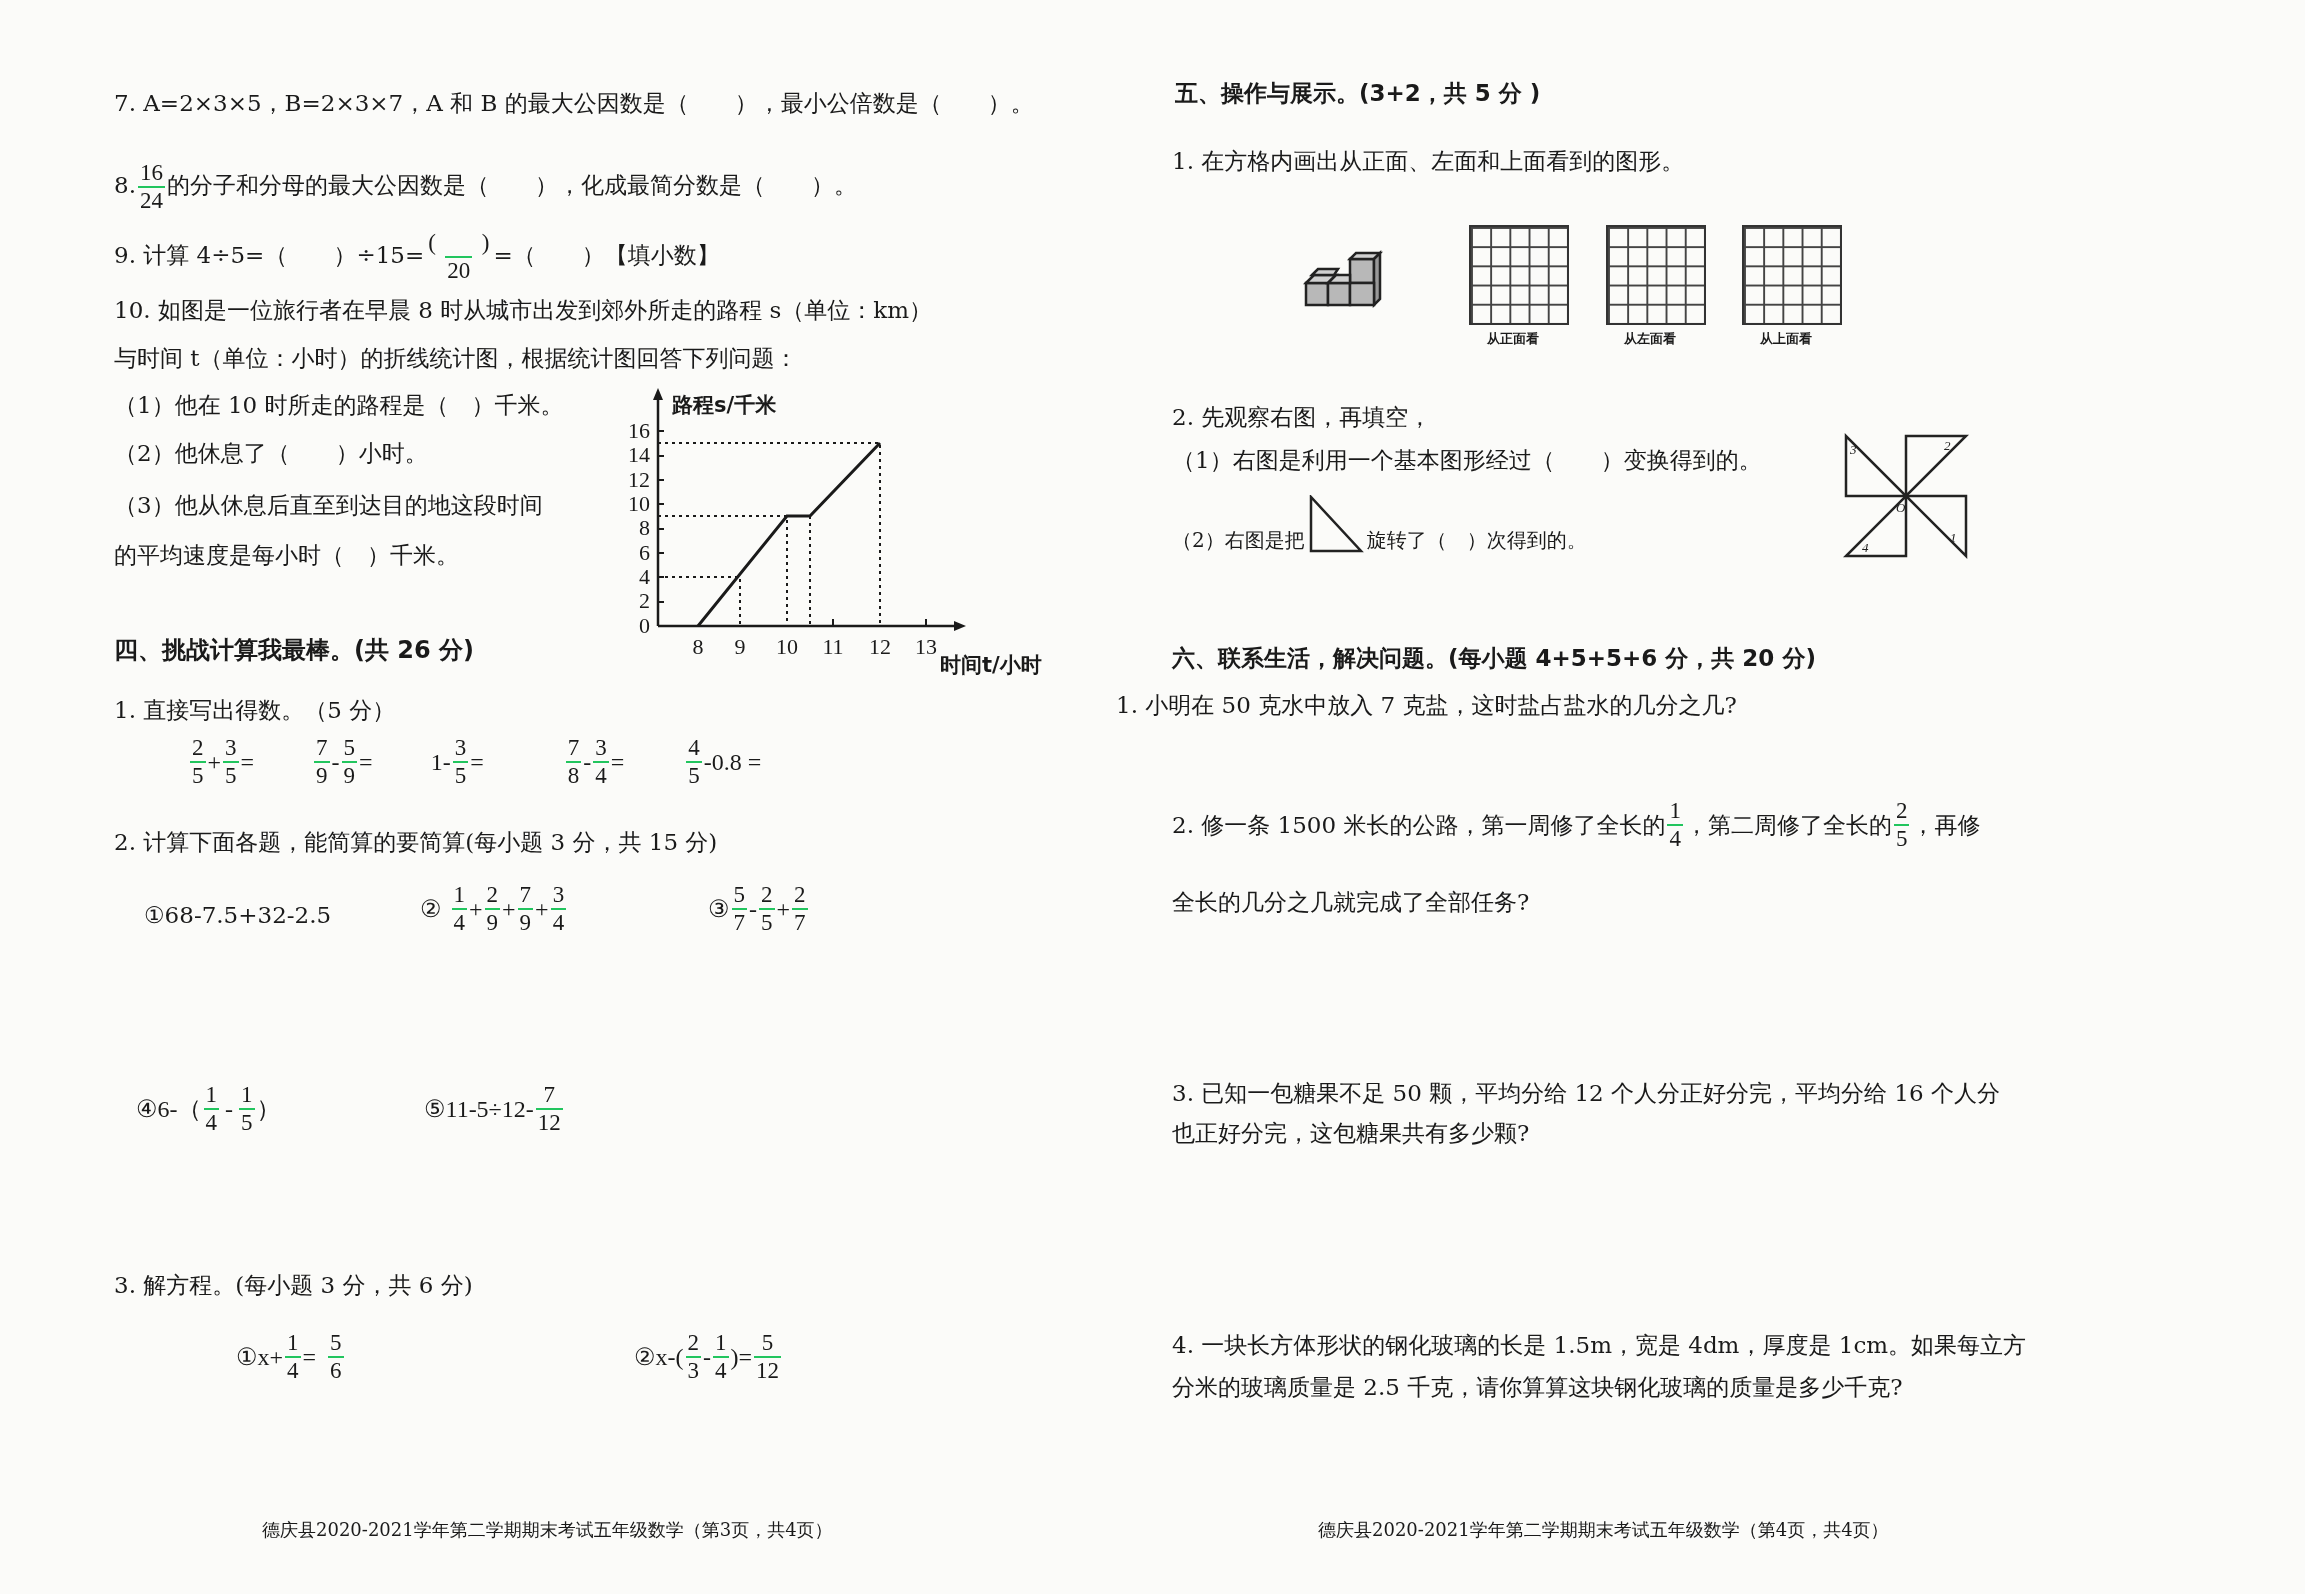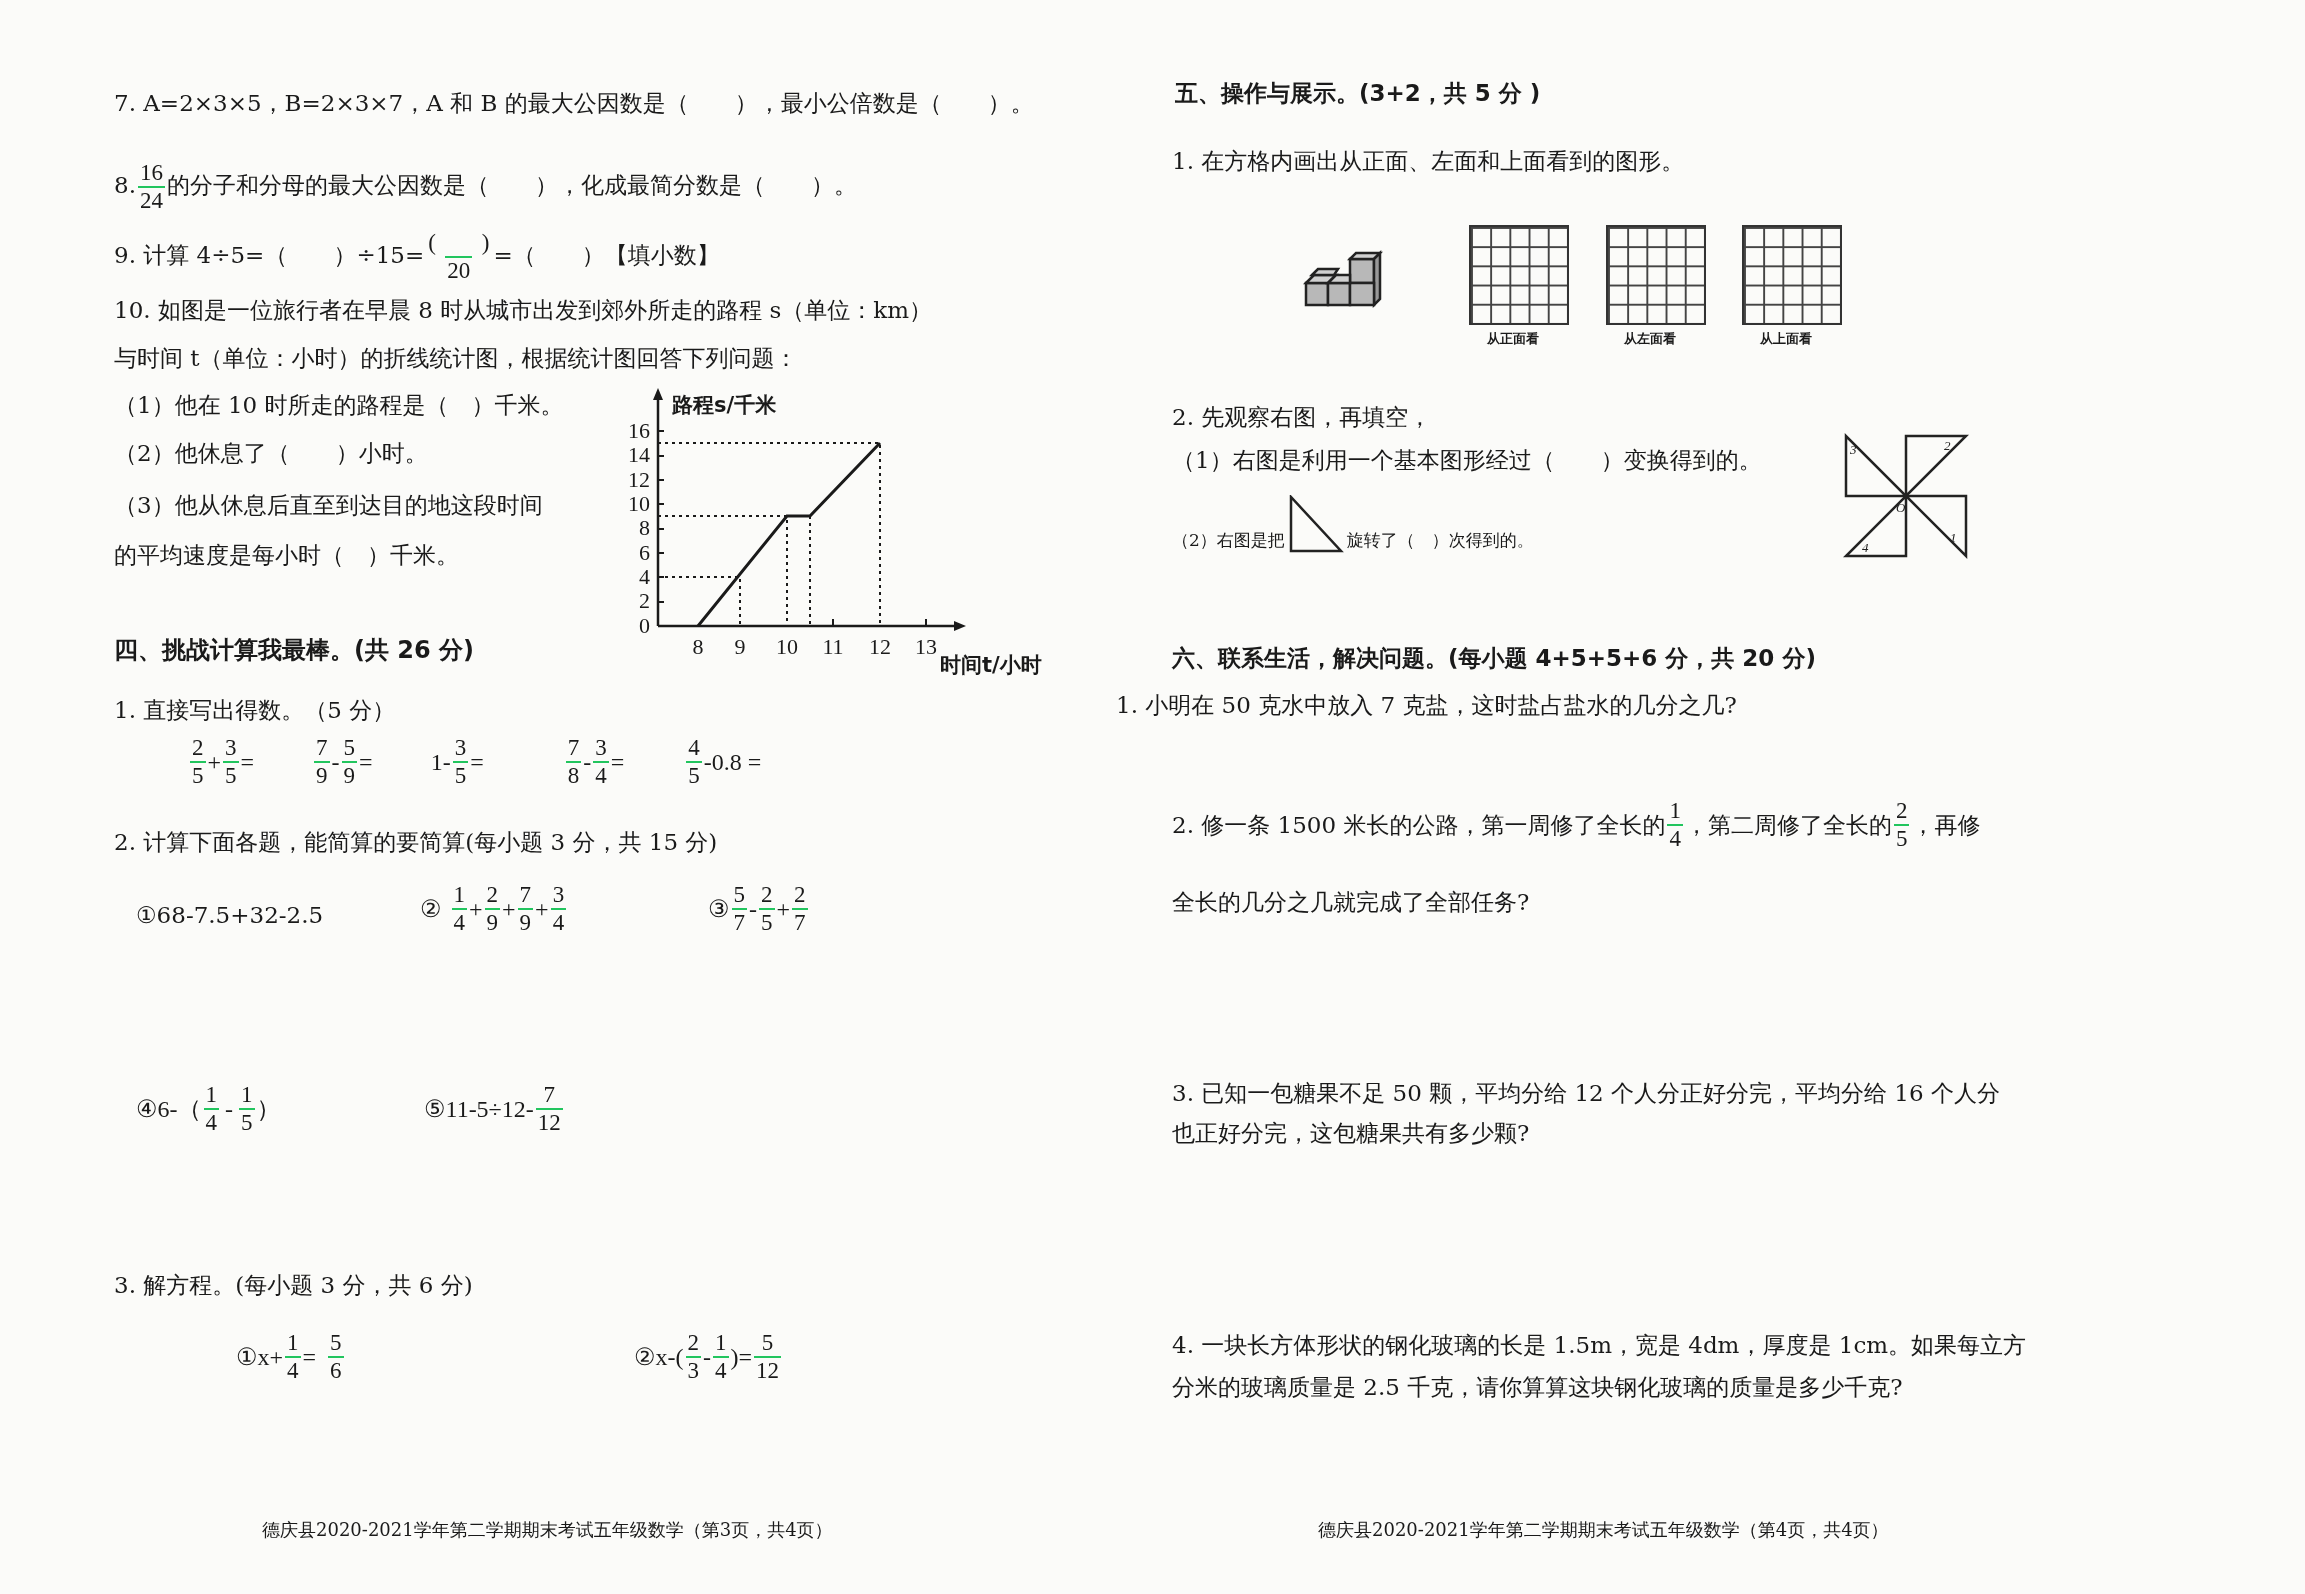--- a/index.html
+++ b/index.html
@@ -156,21 +156,21 @@
       <span class="frac">
           <span class="num">4</span>
           <span class="den">5</span>
         </span>
       <span class="op">-0.8 =</span>
     </span>
   </div>
 
   <div class="line" style="left:114px;top:827px;">2. 计算下面各题，能简算的要简算(每小题 3 分，共 15 分)</div>
 
-  <div class="line" style="left:136px;top:900px;">①68-7.5+32-2.5</div>
+  <div class="line" style="left:144px;top:900px;">①68-7.5+32-2.5</div>
   <div class="abs" style="left:420px;top:882px;display:flex;align-items:center;">
     <span class="op" style="margin-right:8px;">②</span>
     <span class="frac">
         <span class="num">1</span>
         <span class="den">4</span>
       </span>
     <span class="op">+</span>
     <span class="frac">
         <span class="num">2</span>
         <span class="den">9</span>
@@ -286,21 +286,21 @@
 
   <div class="grid" style="left:1469px;top:225px;"></div>
   <div class="grid" style="left:1606px;top:225px;"></div>
   <div class="grid" style="left:1742px;top:225px;"></div>
   <div class="grid-label" style="left:1487px;top:330px;">从正面看</div>
   <div class="grid-label" style="left:1624px;top:330px;">从左面看</div>
   <div class="grid-label" style="left:1760px;top:330px;">从上面看</div>
 
   <div class="line" style="left:1172px;top:402px;">2. 先观察右图，再填空，</div>
   <div class="line" style="left:1172px;top:445px;">（1）右图是利用一个基本图形经过（　　）变换得到的。</div>
-  <div class="abs" style="left:1172px;top:495px;display:flex;align-items:flex-end;font-size:17px;line-height:30px;white-space:nowrap;">
+  <div class="abs" style="left:1172px;top:495px;display:flex;align-items:flex-end;font-size:20px;line-height:30px;white-space:nowrap;">
     <span>（2）右图是把</span>
     <svg width="58" height="60" viewBox="0 0 58 60" style="margin:0 2px;">
       <polygon points="4,2 4,56 54,56" fill="none" stroke="#222" stroke-width="2.5"></polygon>
     </svg>
     <span>旋转了（　）次得到的。</span>
   </div>
 
   <div class="abs" style="left:1840px;top:430px;width:134px;height:134px;">
     <svg width="134" height="134" viewBox="0 0 134 134">
       <g fill="none" stroke="#222" stroke-width="2.5">

